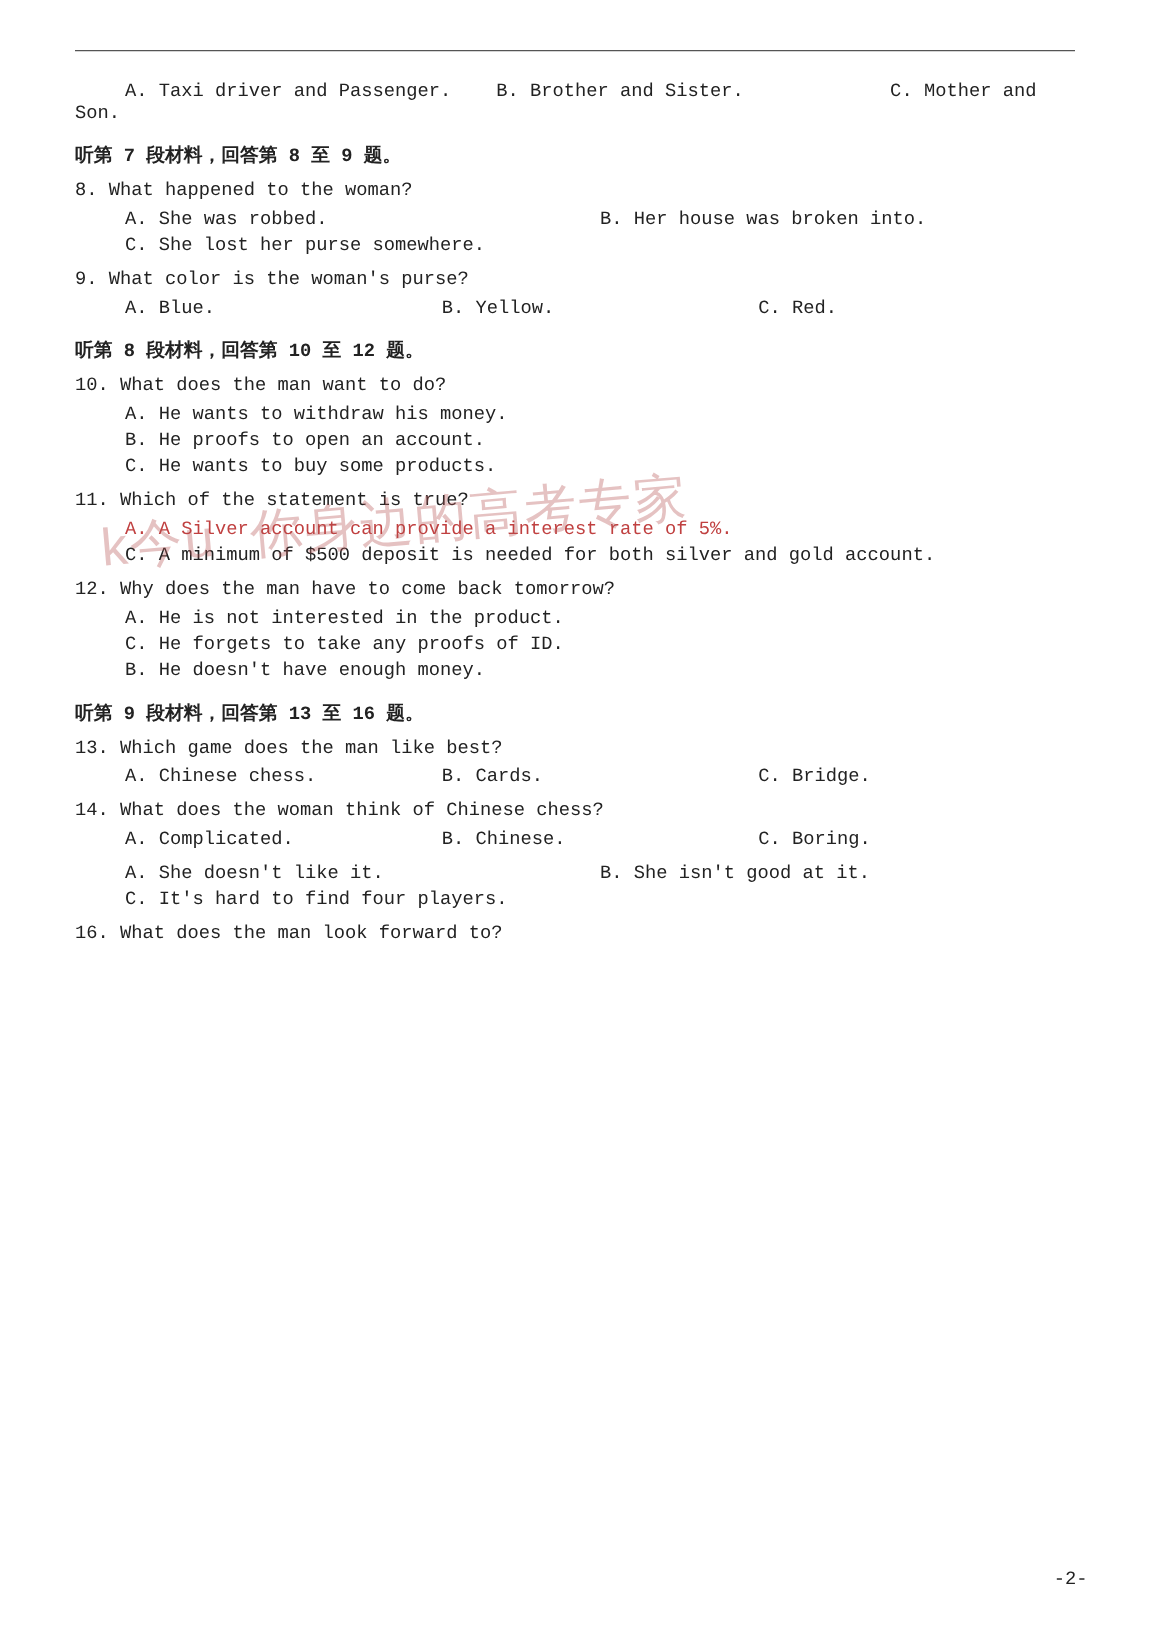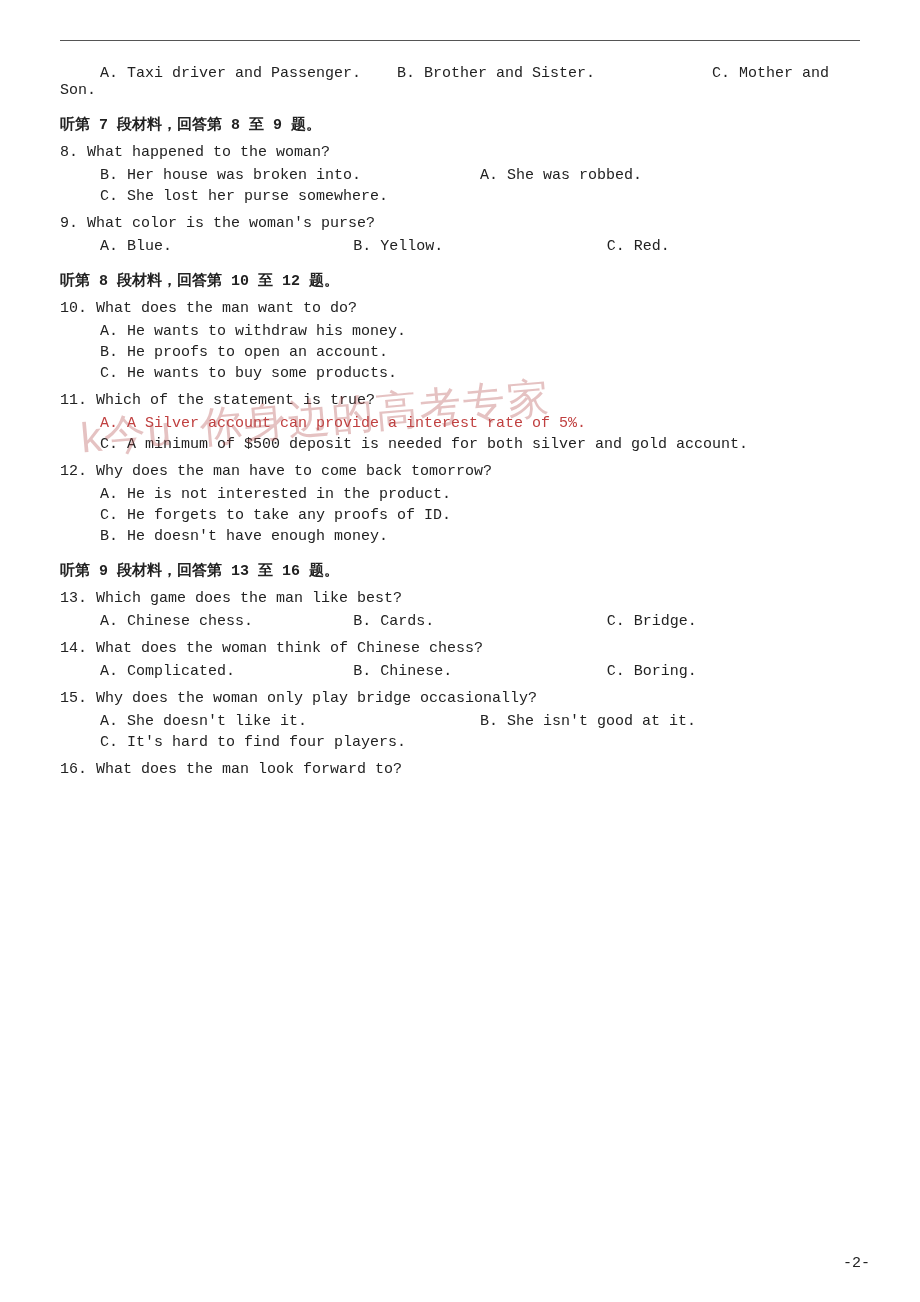--- a/index.html
+++ b/index.html
@@ -86,22 +86,22 @@
 </div>
 <div style="padding-left:0px; margin-bottom:12px;">
   Son.
 </div>
 
 <div class="instruction">听第 7 段材料，回答第 8 至 9 题。</div>
 
 <div class="question-block">
   <div class="question-text">8. What happened to the woman?</div>
   <div class="options-row">
+    <div class="option-col2">A. She was robbed.</div>
     <div class="option-col2">B. Her house was broken into.</div>
-    <div class="option-col2">A. She was robbed.</div>
   </div>
   <div class="options-single">C. She lost her purse somewhere.</div>
 </div>
 
 <div class="question-block">
   <div class="question-text">9. What color is the woman's purse?</div>
   <div class="options-row">
     <div class="option-col3">A. Blue.</div>
     <div class="option-col3">B. Yellow.</div>
     <div class="option-col3">C. Red.</div>
@@ -144,21 +144,20 @@
 <div class="question-block">
   <div class="question-text">14. What does the woman think of Chinese chess?</div>
   <div class="options-row">
     <div class="option-col3">A. Complicated.</div>
     <div class="option-col3">B. Chinese.</div>
     <div class="option-col3">C. Boring.</div>
   </div>
 </div>
 
 <div class="question-block">
-  <div class="question-text">15. Why does the woman only play bridge occasionally?</div>
   <div class="options-row">
     <div class="option-col2">A. She doesn't like it.</div>
     <div class="option-col2">B. She isn't good at it.</div>
   </div>
   <div class="options-single">C. It's hard to find four players.</div>
 </div>
 
 <div class="question-block">
   <div class="question-text">16. What does the man look forward to?</div>
 </div>

